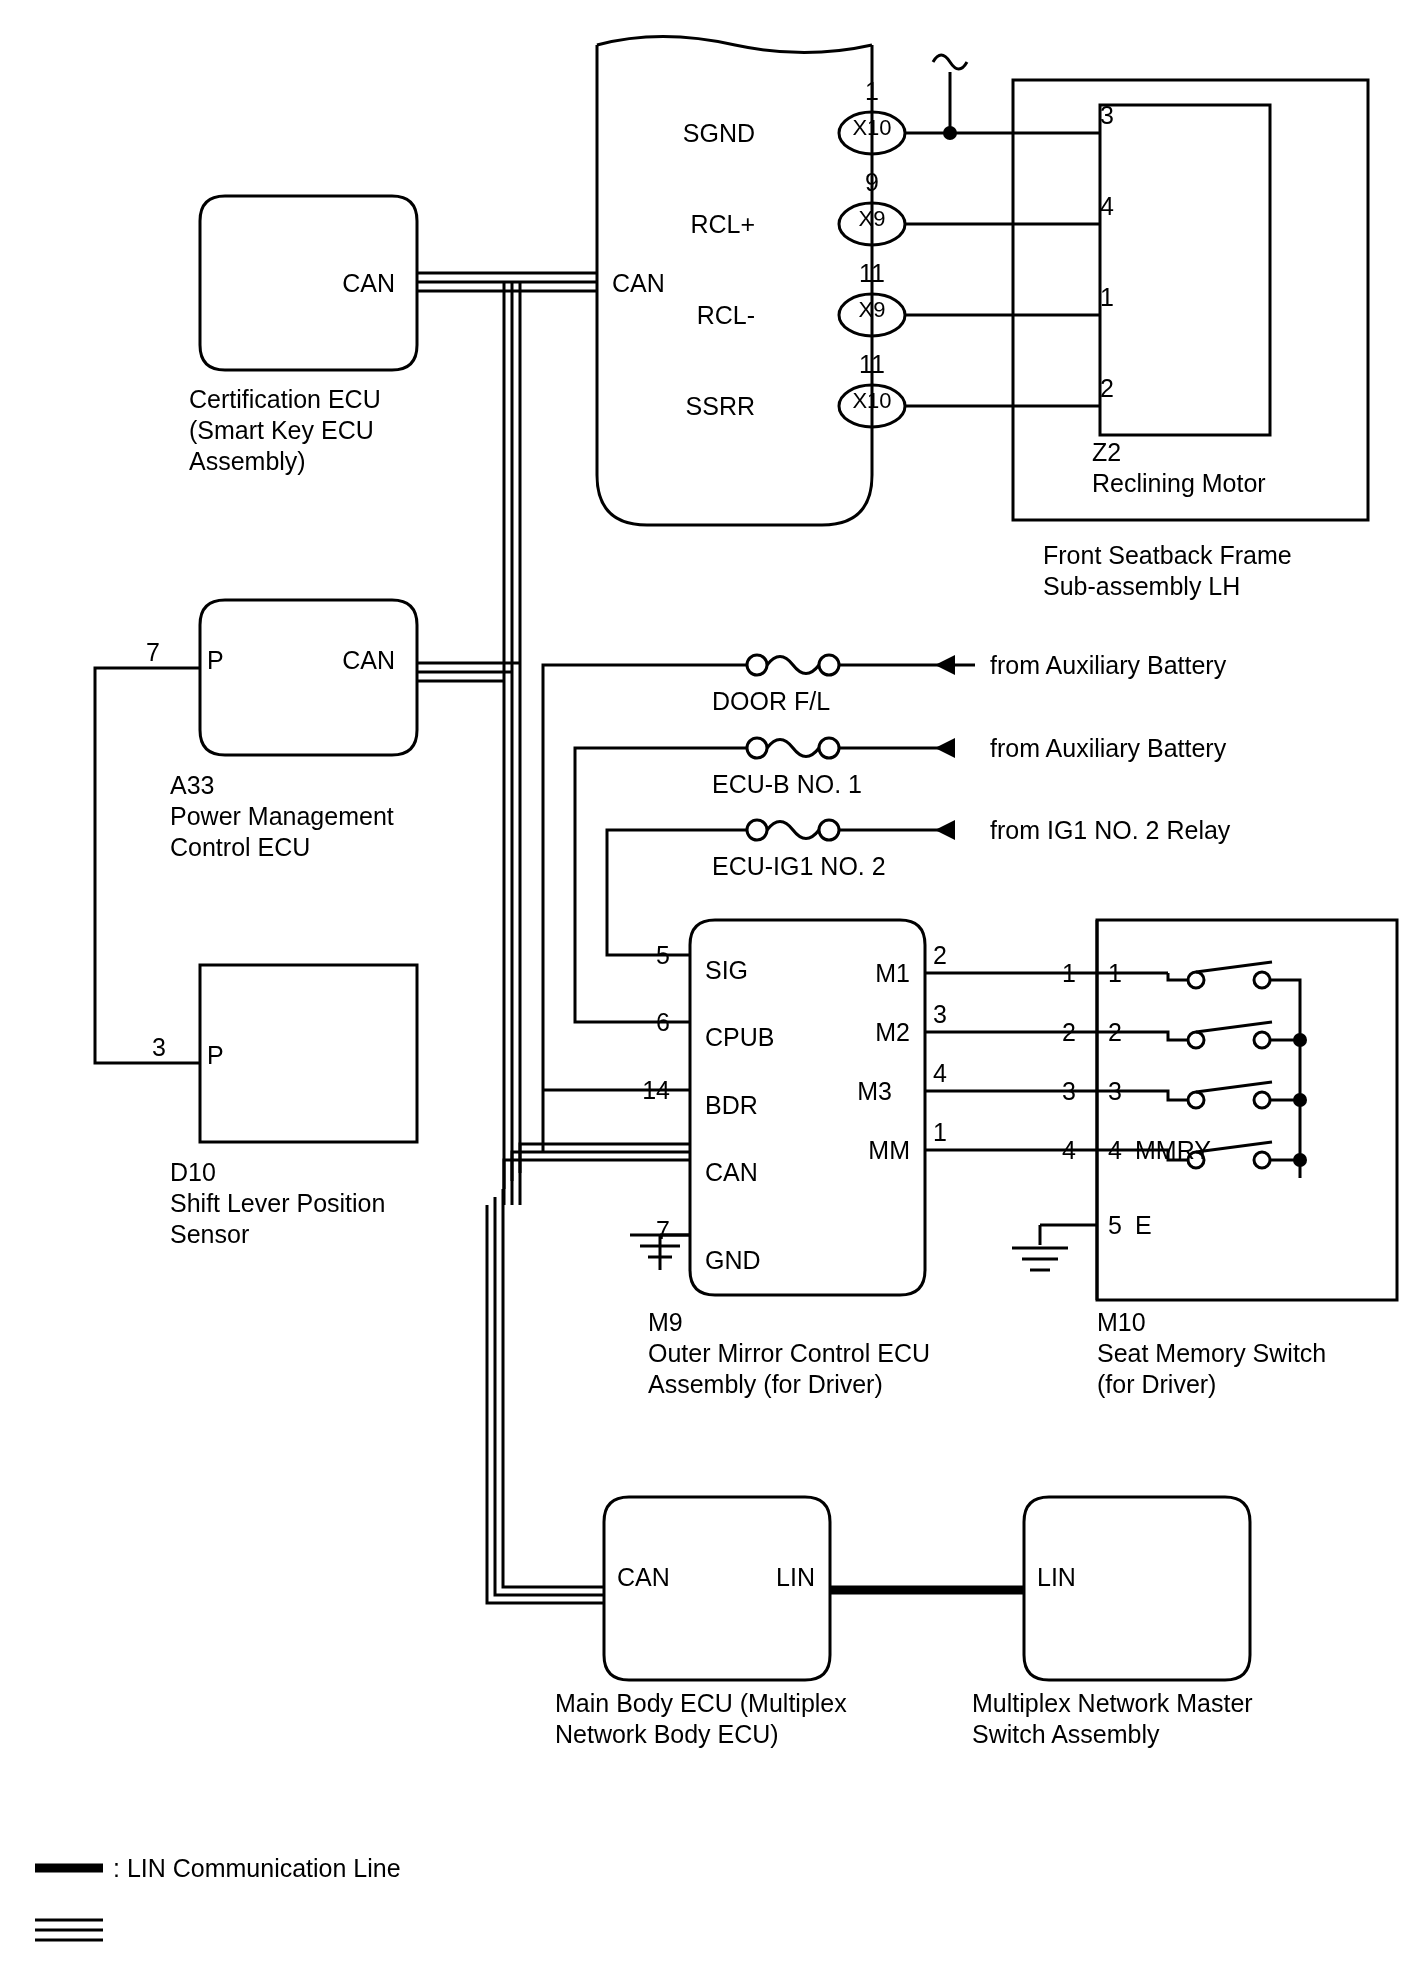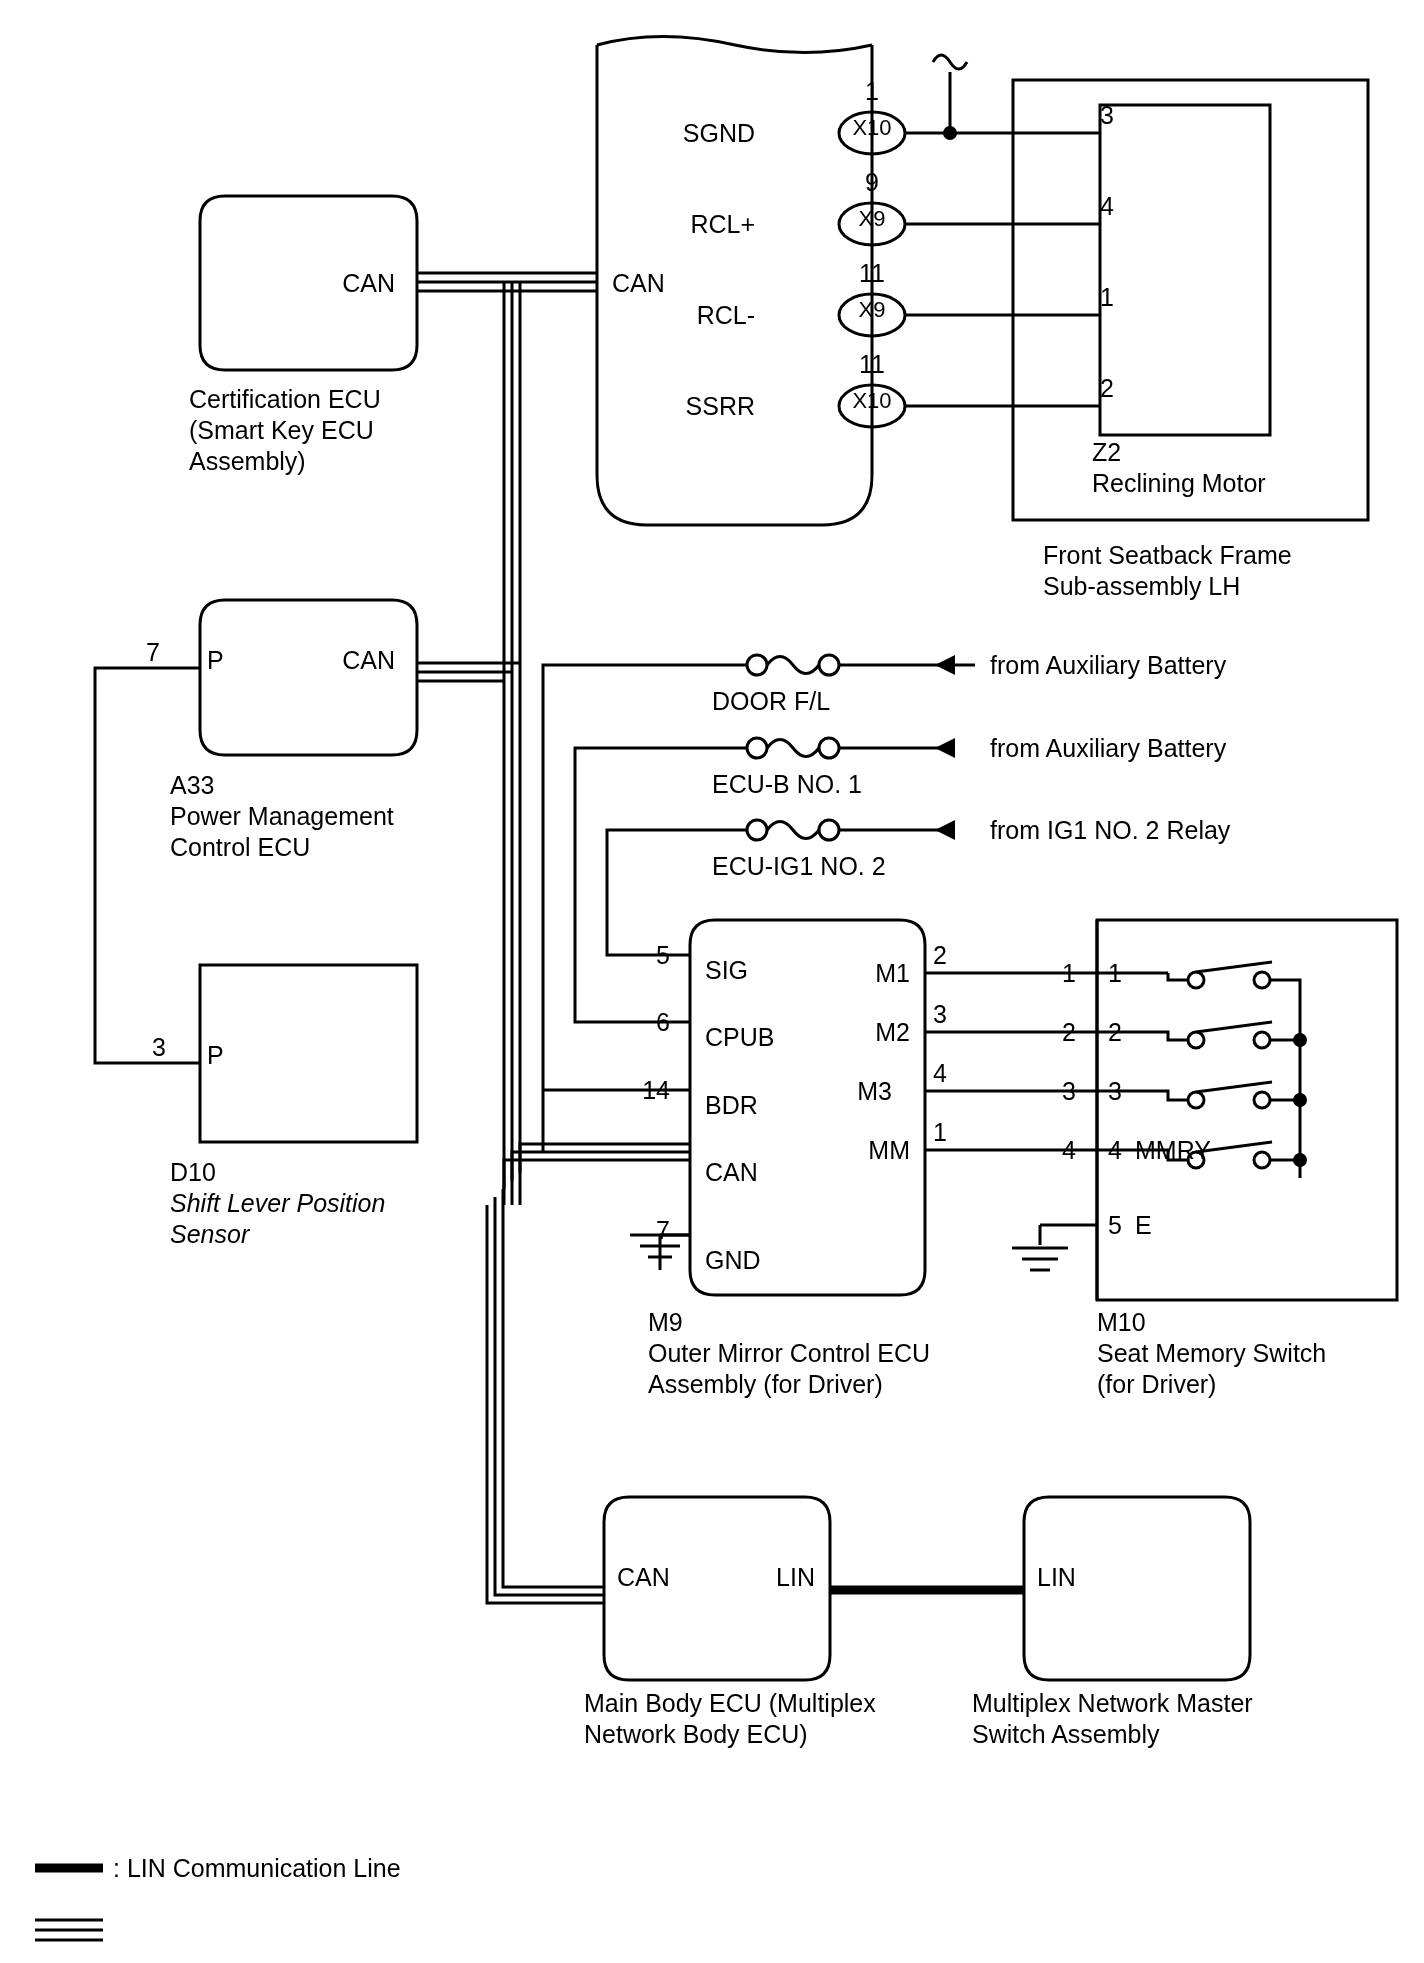--- a/index.html
+++ b/index.html
@@ -200,21 +200,21 @@
 <div class="lbl" style="left:146px;top:637px;">7</div>
 <div class="lbl" style="left:207px;top:645px;">P</div>
 <div class="lbl r" style="left:240px;top:645px;width:155px;">CAN</div>
 <div class="lbl" style="left:170px;top:770px;">A33</div>
 <div class="lbl" style="left:170px;top:801px;">Power Management
 Control ECU</div>
 
 <div class="lbl" style="left:152px;top:1032px;">3</div>
 <div class="lbl" style="left:207px;top:1040px;">P</div>
 <div class="lbl" style="left:170px;top:1157px;">D10</div>
-<div class="lbl" style="left:170px;top:1188px;font-style:italic;">Shift Lever Position
+<div class="lbl" style="left:170px;top:1188px;">Shift Lever Position
 Sensor</div>
 
 <div class="lbl" style="left:712px;top:686px;">DOOR F/L</div>
 <div class="lbl" style="left:990px;top:650px;">from Auxiliary Battery</div>
 
 <div class="lbl" style="left:712px;top:769px;">ECU-B NO. 1</div>
 <div class="lbl" style="left:990px;top:733px;">from Auxiliary Battery</div>
 
 <div class="lbl" style="left:712px;top:851px;">ECU-IG1 NO. 2</div>
 <div class="lbl" style="left:990px;top:815px;">from IG1 NO. 2 Relay</div>
@@ -264,21 +264,21 @@
 
 <div class="lbl" style="left:1108px;top:1210px;">5</div>
 <div class="lbl" style="left:1135px;top:1210px;">E</div>
 
 <div class="lbl" style="left:1097px;top:1307px;text-align:center;">M10</div>
 <div class="lbl" style="left:1097px;top:1338px;">Seat Memory Switch
 (for Driver)</div>
 
 <div class="lbl" style="left:617px;top:1562px;">CAN</div>
 <div class="lbl r" style="left:700px;top:1562px;width:115px;">LIN</div>
-<div class="lbl" style="left:584px;top:1688px;">Main Body ECU (Multiplex
+<div class="lbl" style="left:555px;top:1688px;">Main Body ECU (Multiplex
 Network Body ECU)</div>
 
 <div class="lbl" style="left:1037px;top:1562px;">LIN</div>
 <div class="lbl" style="left:972px;top:1688px;">Multiplex Network Master
 Switch Assembly</div>
 
 <div class="lbl" style="left:113px;top:1853px;">: LIN Communication Line</div>
 <div class="lbl" style="left:113px;top:1995px;margin-top:45px;">: CAN Communication Line</div>
 
 </div>

